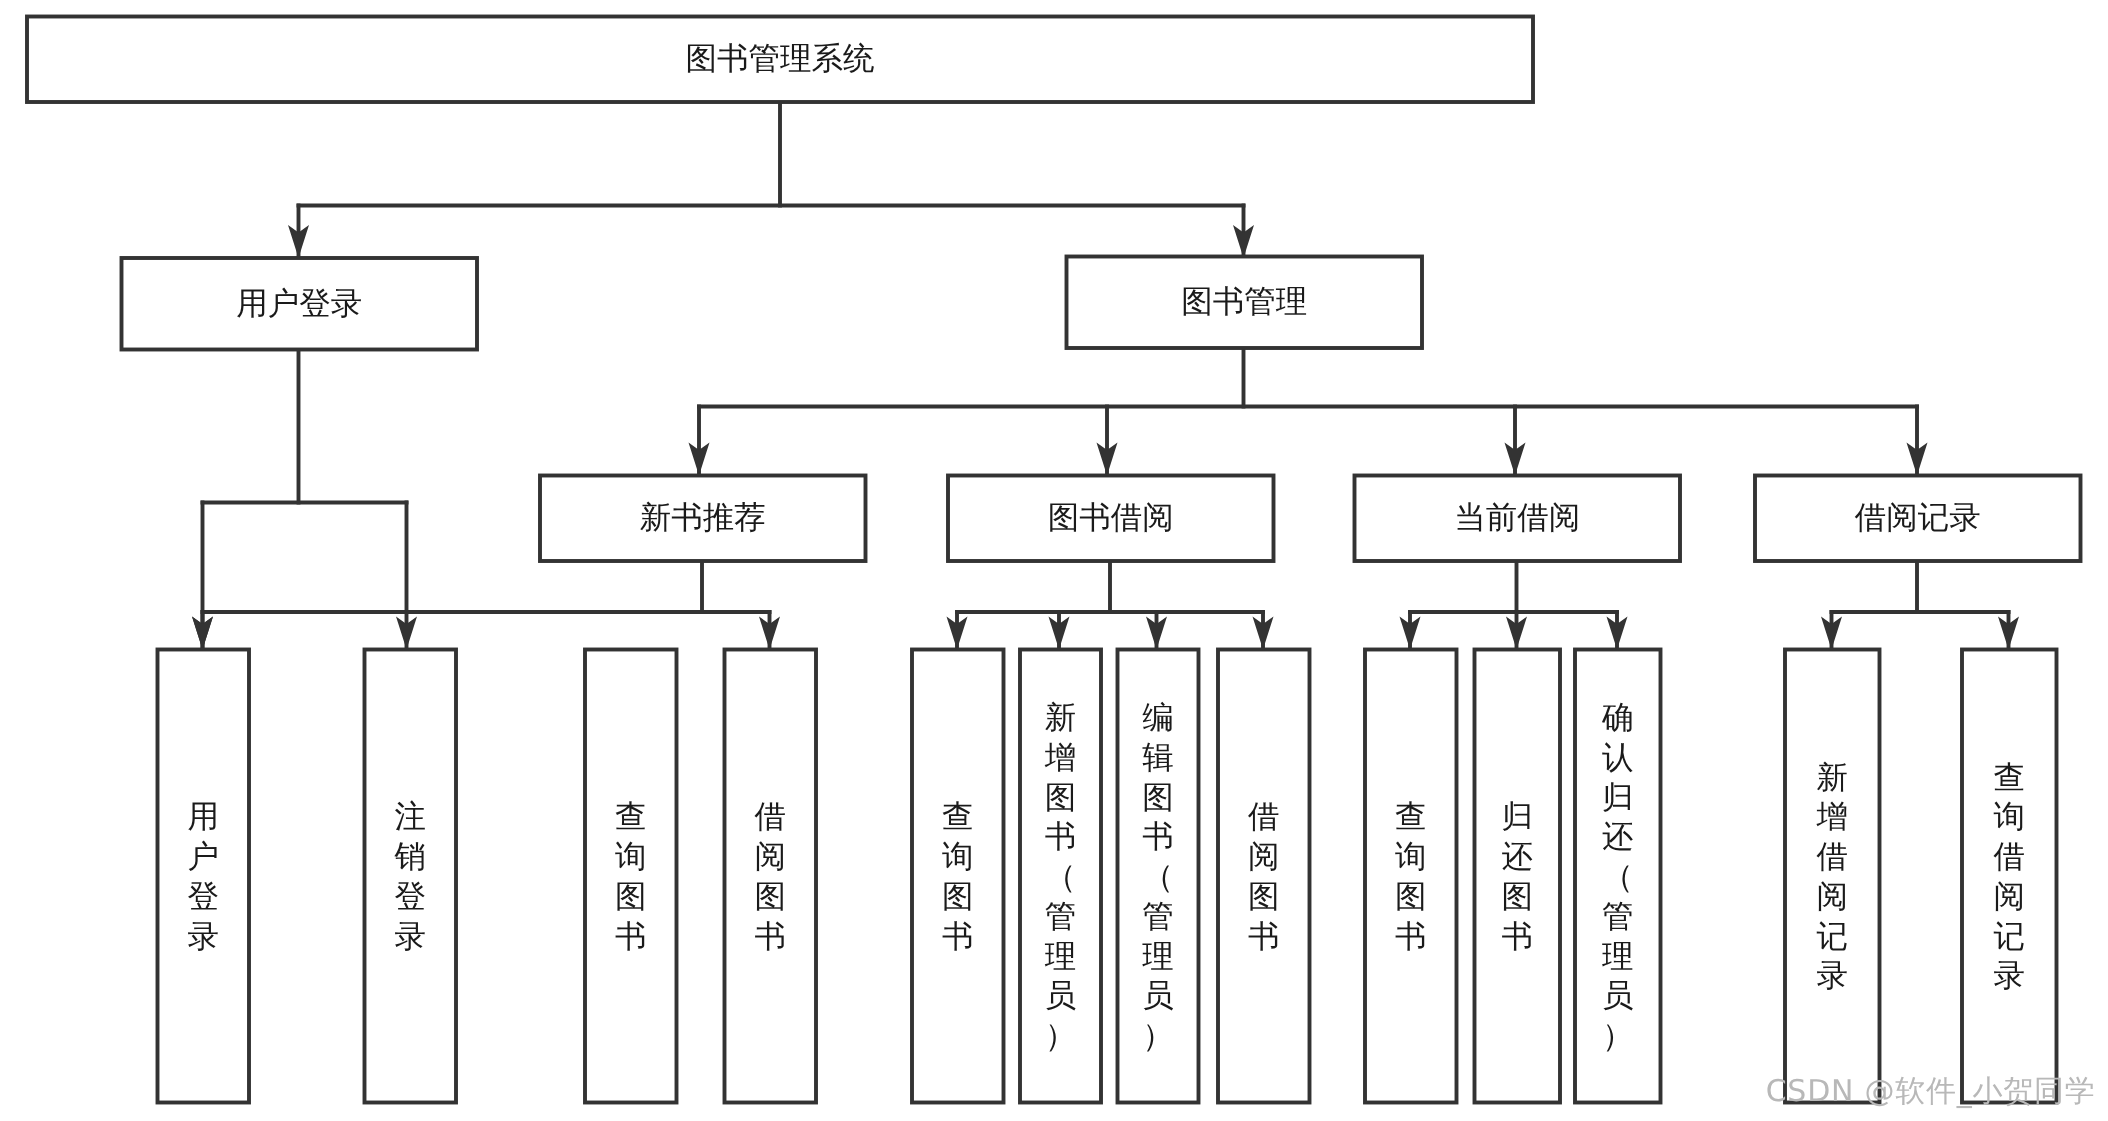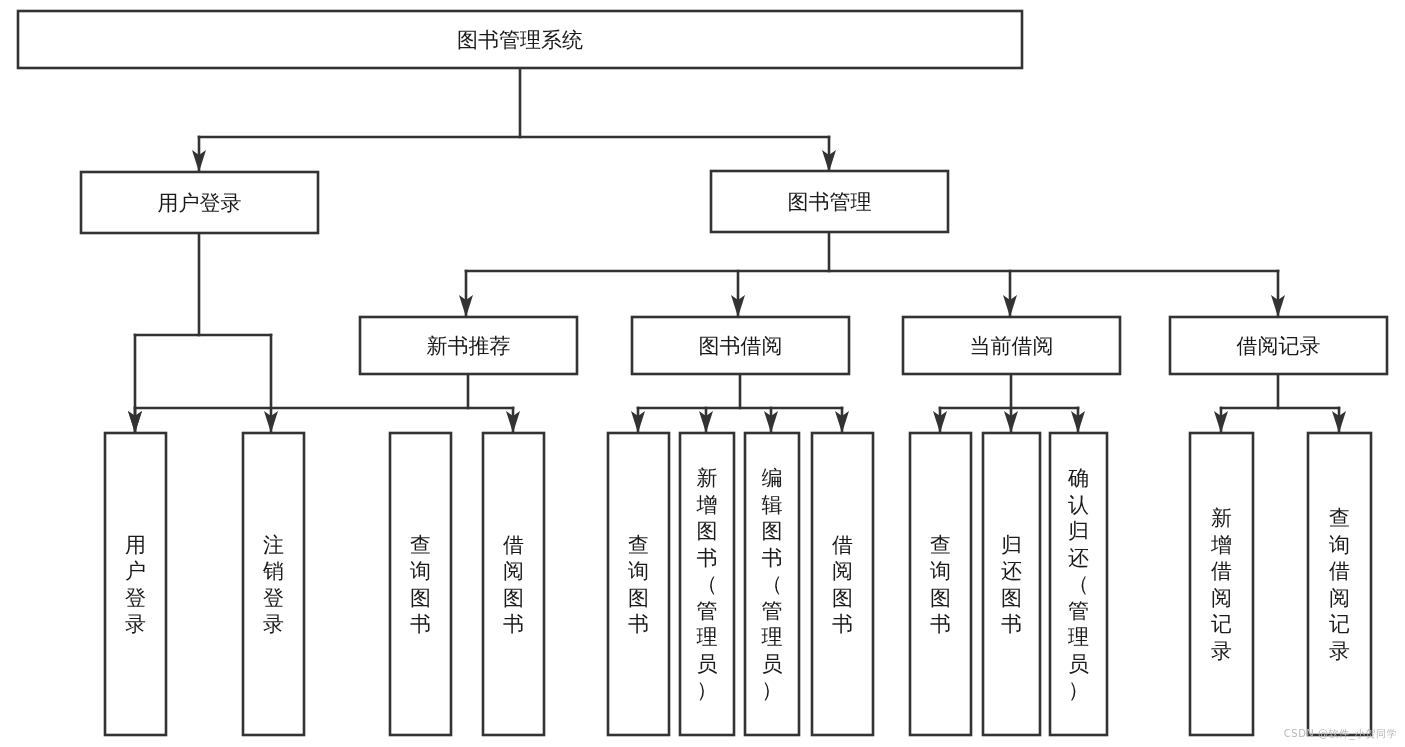--- a/index.html
+++ b/index.html
@@ -54,21 +54,21 @@
     fill: #1a1a1a;
     font-family: "DejaVu Sans", "Liberation Sans", sans-serif;
     font-size: 21px;
     text-anchor: middle;
   }
   .watermark-text {
     position: absolute;
     right: 8px;
     bottom: 6px;
     font-family: "DejaVu Sans", "Liberation Sans", sans-serif;
-    font-size: 10px;
+    font-size: 20px;
     color: #b8b8b8;
     letter-spacing: 0.5px;
     white-space: nowrap;
     pointer-events: none;
   }
 </style>
 </head>
 <body>
 
 <div id="diagram-root">

